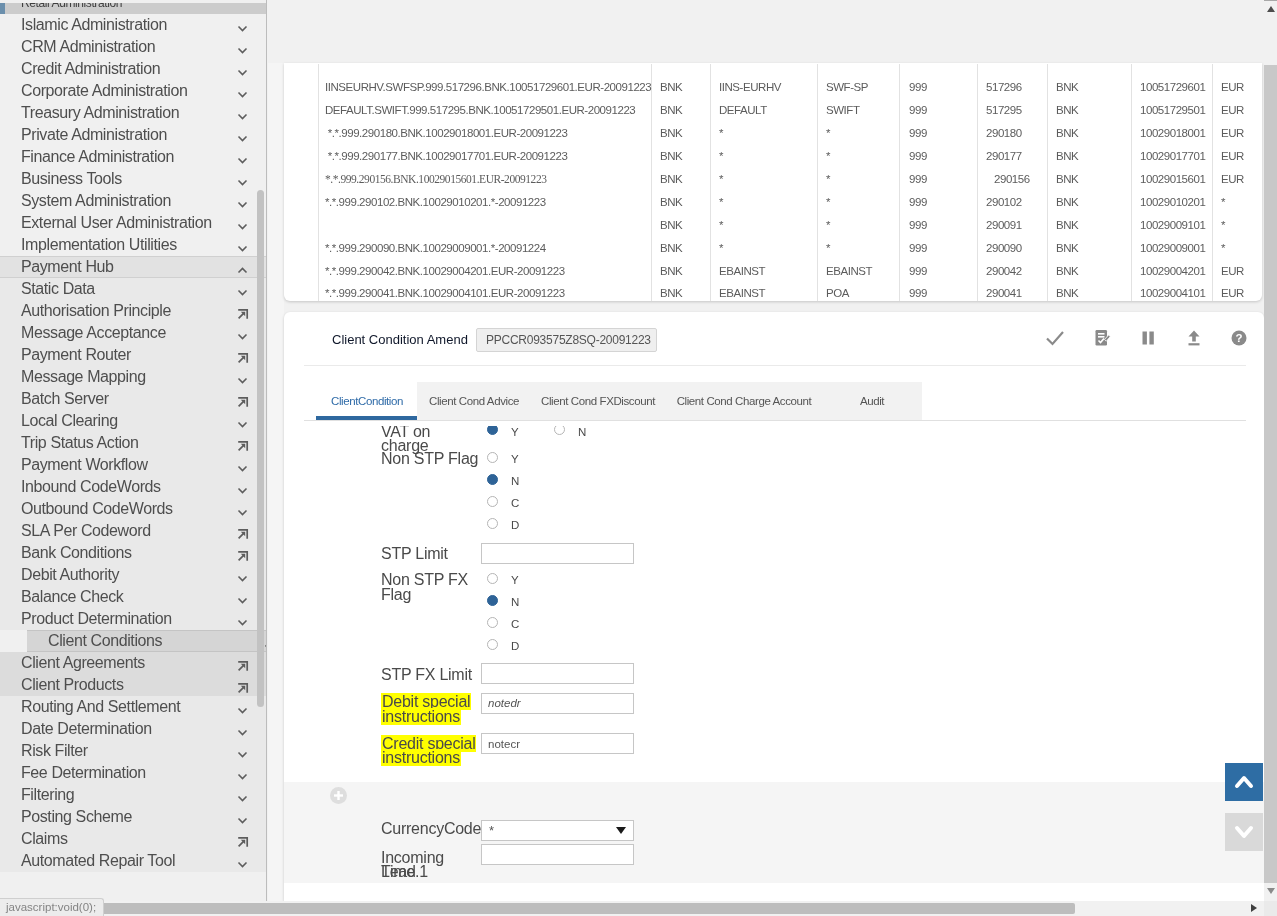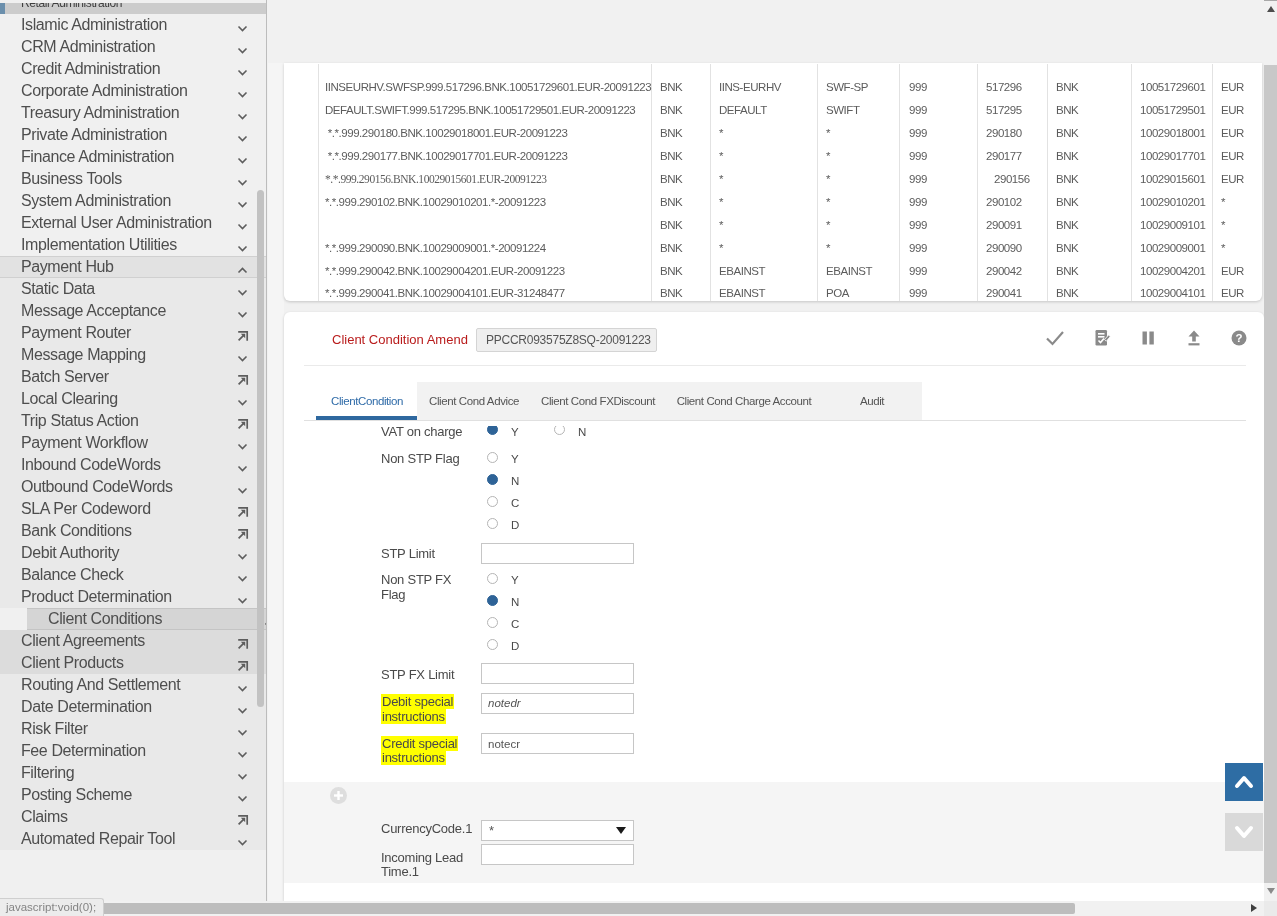--- a/index.html
+++ b/index.html
@@ -29,36 +29,36 @@
 
   
   #table-card { left:284px; top:63px; width:978px; height:238px; background:#fff; border-radius:0 0 6px 6px; box-shadow:0 1px 3px rgba(0,0,0,0.18); overflow:hidden; }
   .tcol-line { position:absolute; top:1px; bottom:0; width:1px; background:#e2e2e2; }
   #table-rows { position:absolute; left:0; top:13px; width:100%; }
   .trow { position:relative; width:100%; height:22.95px; cursor:pointer; }
   .trow .cell { position:absolute; top:0; height:22.95px; line-height:22.95px; font-size:11.5px; letter-spacing:-0.45px; color:#5c5c5c; white-space:pre; }
 
   
   #form-card { left:284px; top:312px; width:980px; height:589px; background:#fff; border-radius:6px 6px 0 0; box-shadow:0 1px 3px rgba(0,0,0,0.18); overflow:hidden; }
-  #panel-title { left:48px; top:17px; height:22px; line-height:22px; font-size:13px; font-weight:500; color:#b91c1c; white-space:nowrap; }
+  #panel-title { left:48px; top:17px; height:22px; line-height:22px; font-size:13px; font-weight:500; color:#0f172a; white-space:nowrap; }
   #panel-id-box { left:192px; top:16px; width:181px; height:24px; background:#efefef; border:1px solid #d4d4d4; border-radius:2px; font-size:12px; letter-spacing:-0.25px; color:#555; line-height:22px; padding-left:9px; white-space:nowrap; }
   .hdr-icon { position:absolute; top:15px; width:22px; height:22px; cursor:pointer; }
   #hdr-divider { left:20px; top:53px; width:942px; height:1px; background:#eaeaea; }
 
   
   #tab-strip { left:133px; top:70px; width:505px; height:39px; background:#f2f2f2; }
   #tab-active { left:32px; top:70px; width:101px; height:39px; background:#fff; }
   #tab-active-underline { left:32px; top:104px; width:101px; height:5px; background:#2e689f; }
   #tab-bottom-line { left:20px; top:108px; width:942px; height:1px; background:#e0e0e0; }
   .tab-label { position:absolute; top:70px; height:38px; line-height:38px; font-size:11.5px; letter-spacing:-0.4px; color:#555; text-align:center; cursor:pointer; white-space:nowrap; }
   .tab-label.active { color:#2f6ba8; }
 
   
   #form-body { left:0; top:113.5px; width:980px; height:475.5px; overflow:hidden; }
-  .f-label { position:absolute; left:97px; width:100px; font-size:13px; letter-spacing:-0.25px; color:#4a4a4a; line-height:14.5px; }
+  .f-label { position:absolute; left:97px; width:100px; font-size:16px; letter-spacing:-0.25px; color:#4a4a4a; line-height:14.5px; }
   .f-label mark { background:#ffff00; color:#4a4a4a; padding:0 1px; }
   .radio { position:absolute; width:11px; height:11px; border-radius:50%; background:#fff; border:1px solid #b5b5b5; cursor:pointer; }
   .radio.sel { background:#2e6397; border-color:#2e6397; }
   .radio-lbl { position:absolute; font-size:11.5px; color:#4a4a4a; line-height:13px; }
   .f-input { position:absolute; left:197px; width:153px; height:21px; border:1px solid #c6c6c6; background:#fff; font-family:"Liberation Sans",sans-serif; font-size:11.5px; color:#555; padding:0 6px; border-radius:0; outline:none; }
 
   
   #btn-up { left:1225px; top:763px; width:38px; height:38px; background:#2e6da4; cursor:pointer; }
   #btn-down { left:1225px; top:813px; width:38px; height:38px; background:#d9d9d9; cursor:pointer; }
 
@@ -154,20 +154,28 @@
       <div class="side-item hdr1">
         <span class="lbl">Payment Hub</span>
         <span class="ico"><svg width="13" height="13" viewBox="0 0 13 13">
             <polyline points="2.5,8.5 6.5,4.5 10.5,8.5" fill="none" stroke="#5d5d5d" stroke-width="1.6"></polyline>
           </svg></span>
       </div>
       <div class="side-item lv1">
         <span class="lbl">Static Data</span>
         <span class="ico"><svg width="13" height="13" viewBox="0 0 13 13">
             <polyline points="2.5,4.5 6.5,8.5 10.5,4.5" fill="none" stroke="#5d5d5d" stroke-width="1.6"></polyline>
+          </svg></span>
+      </div>
+      <div class="side-item lv1">
+        <span class="lbl">Authorisation Principle</span>
+        <span class="ico"><svg width="13" height="13" viewBox="0 0 13 13">
+            <polyline points="2.2,1.8 11.2,1.8 11.2,10.8" fill="none" stroke="#5d5d5d" stroke-width="1.7"></polyline>
+            <line x1="2.6" y1="10.4" x2="7.6" y2="5.4" stroke="#5d5d5d" stroke-width="1.7"></line>
+            <polygon points="9.2,3.8 9.2,8.2 4.8,3.8" fill="#5d5d5d"></polygon>
           </svg></span>
       </div>
       <div class="side-item lv1">
         <span class="lbl">Message Acceptance</span>
         <span class="ico"><svg width="13" height="13" viewBox="0 0 13 13">
             <polyline points="2.5,4.5 6.5,8.5 10.5,4.5" fill="none" stroke="#5d5d5d" stroke-width="1.6"></polyline>
           </svg></span>
       </div>
       <div class="side-item lv1">
         <span class="lbl">Payment Router</span>
@@ -441,21 +449,21 @@
         <div class="cell" style="left: 376px;">BNK</div>
         <div class="cell" style="left: 435px;">EBAINST</div>
         <div class="cell" style="left: 542px;">EBAINST</div>
         <div class="cell" style="left: 625px;">999</div>
         <div class="cell" style="left: 702px;">290042</div>
         <div class="cell" style="left: 772px;">BNK</div>
         <div class="cell" style="left: 856px;">10029004201</div>
         <div class="cell" style="left: 937px;">EUR</div>
       </div>
       <div class="trow">
-        <div class="cell" style="left: 41px;">*.*.999.290041.BNK.10029004101.EUR-31248477</div>
+        <div class="cell" style="left: 41px;">*.*.999.290041.BNK.10029004101.EUR-20091223</div>
         <div class="cell" style="left: 376px;">BNK</div>
         <div class="cell" style="left: 435px;">EBAINST</div>
         <div class="cell" style="left: 542px;">POA</div>
         <div class="cell" style="left: 625px;">999</div>
         <div class="cell" style="left: 702px;">290041</div>
         <div class="cell" style="left: 772px;">BNK</div>
         <div class="cell" style="left: 856px;">10029004101</div>
         <div class="cell" style="left: 937px;">EUR</div>
       </div>
     </div>

